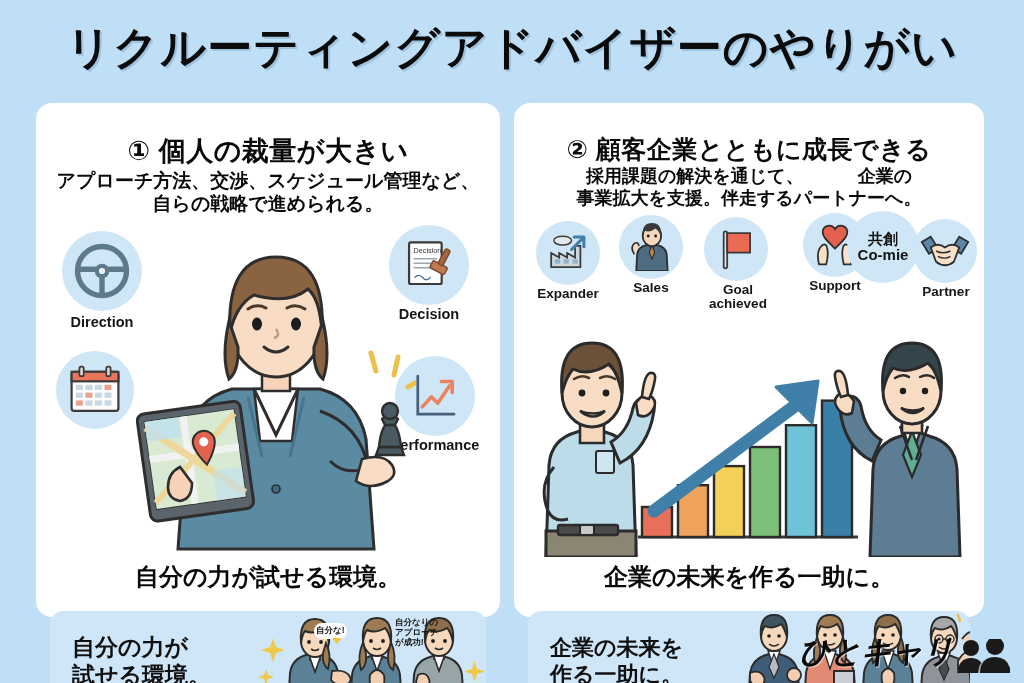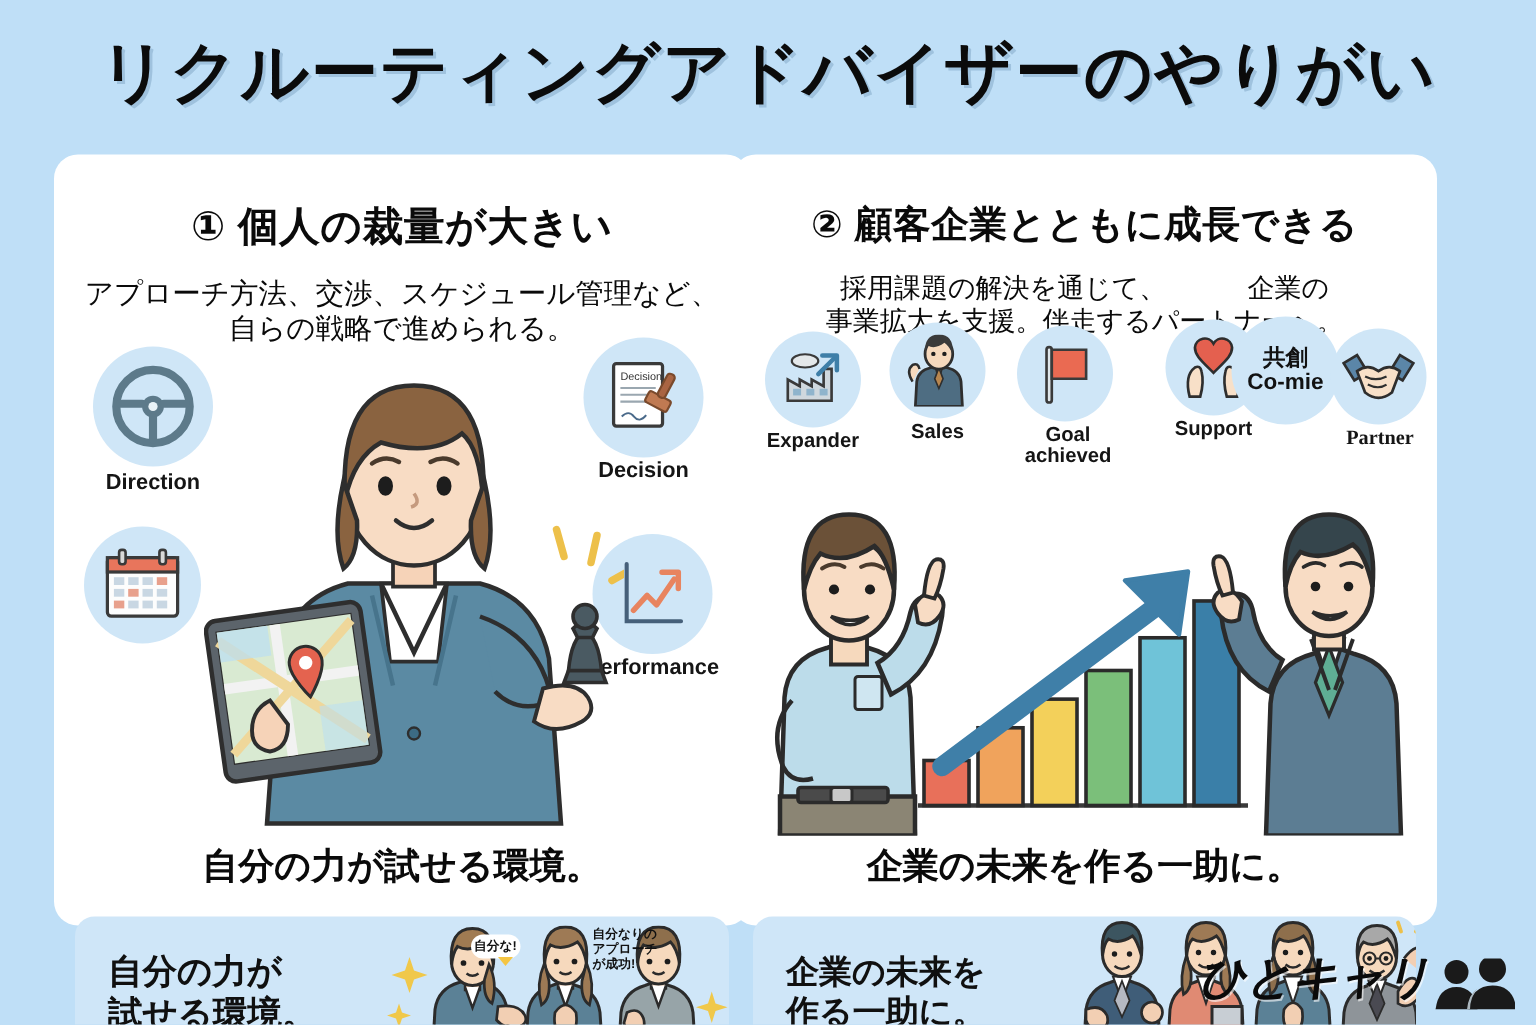--- a/index.html
+++ b/index.html
@@ -25,38 +25,38 @@
 
   
   .panel {
     position: absolute;
     top: 103px;
     height: 514px;
     background: #ffffff;
     border-radius: 16px;
   }
   #panel-left  { left: 36px;  width: 464px; }
-  #panel-right { left: 488px; width: 470px; }
+  #panel-right { left: 514px; width: 470px; }
 
   .panel-head {
     text-align: center;
     color: #0a0a0a;
     font-weight: 900;
   }
   .panel-title {
     font-size: 27px;
     margin-top: 30px;
     letter-spacing: .5px;
     white-space: nowrap;
   }
   .panel-sub {
     font-size: 19px;
-    font-weight: 400;
+    font-weight: 700;
     line-height: 1.22;
-    margin-top: 16px;
+    margin-top: 0;
     white-space: pre-line;
   }
   #panel-right .panel-title { font-size: 25px; }
   #panel-right .panel-sub { font-size: 18px; }
 
   
   .badge {
     position: absolute;
     border-radius: 50%;
     background: #cfe6f7;
@@ -400,21 +400,21 @@
 Co-mie</div>
 
   <div class="badge" style="left:399px; top:116px; width:64px; height:64px;">
     <svg width="50" height="40" viewBox="0 0 56 44">
       <path d="M2 12 l10 -6 l8 13 l-10 6z" fill="#5b86a8" stroke="#2e2e2e" stroke-width="2"></path>
       <path d="M54 12 l-10 -6 l-8 13 l10 6z" fill="#5b86a8" stroke="#2e2e2e" stroke-width="2"></path>
       <path d="M12 18 q8 -6 16 0 q8 -6 16 0 l-6 16 q-10 8 -20 0z" fill="#f8e0c8" stroke="#2e2e2e" stroke-width="2"></path>
       <path d="M18 22 q8 4 16 0 M20 28 q8 4 14 0" stroke="#2e2e2e" stroke-width="1.6" fill="none"></path>
     </svg>
   </div>
-  <div class="badge-label" style="left:388px; top:182px; width:88px;font-family:Liberation Serif, serif;">Partner</div>
+  <div class="badge-label" style="left:388px; top:182px; width:88px;">Partner</div>
 
   <svg style="position:absolute; left:14px; top:178px;" width="448" height="276" viewBox="0 0 448 276">
 
     <line x1="110" y1="256" x2="330" y2="256" stroke="#3a3a3a" stroke-width="3"></line>
 
     <g id="bars">
         <rect x="114" y="226" width="30" height="29.999999999999996" fill="#e8705a" stroke="#2b2b2b" stroke-width="2.4"></rect>
         <rect x="150" y="204.1818181818182" width="30" height="51.81818181818181" fill="#f0a35c" stroke="#2b2b2b" stroke-width="2.4"></rect>
         <rect x="186" y="185.0909090909091" width="30" height="70.9090909090909" fill="#f3d05a" stroke="#2b2b2b" stroke-width="2.4"></rect>
         <rect x="222" y="166" width="30" height="90" fill="#7bbf7a" stroke="#2b2b2b" stroke-width="2.4"></rect>

